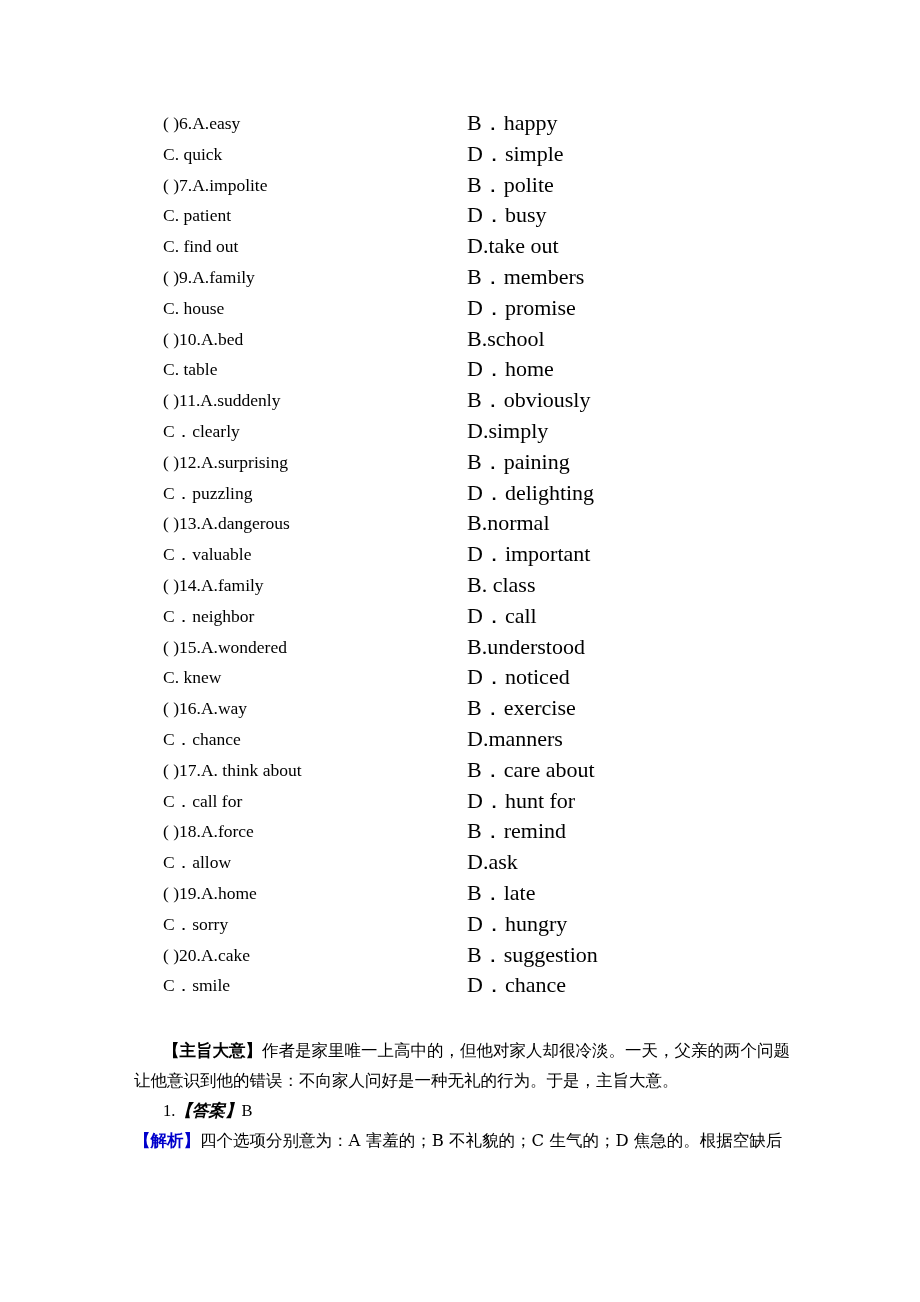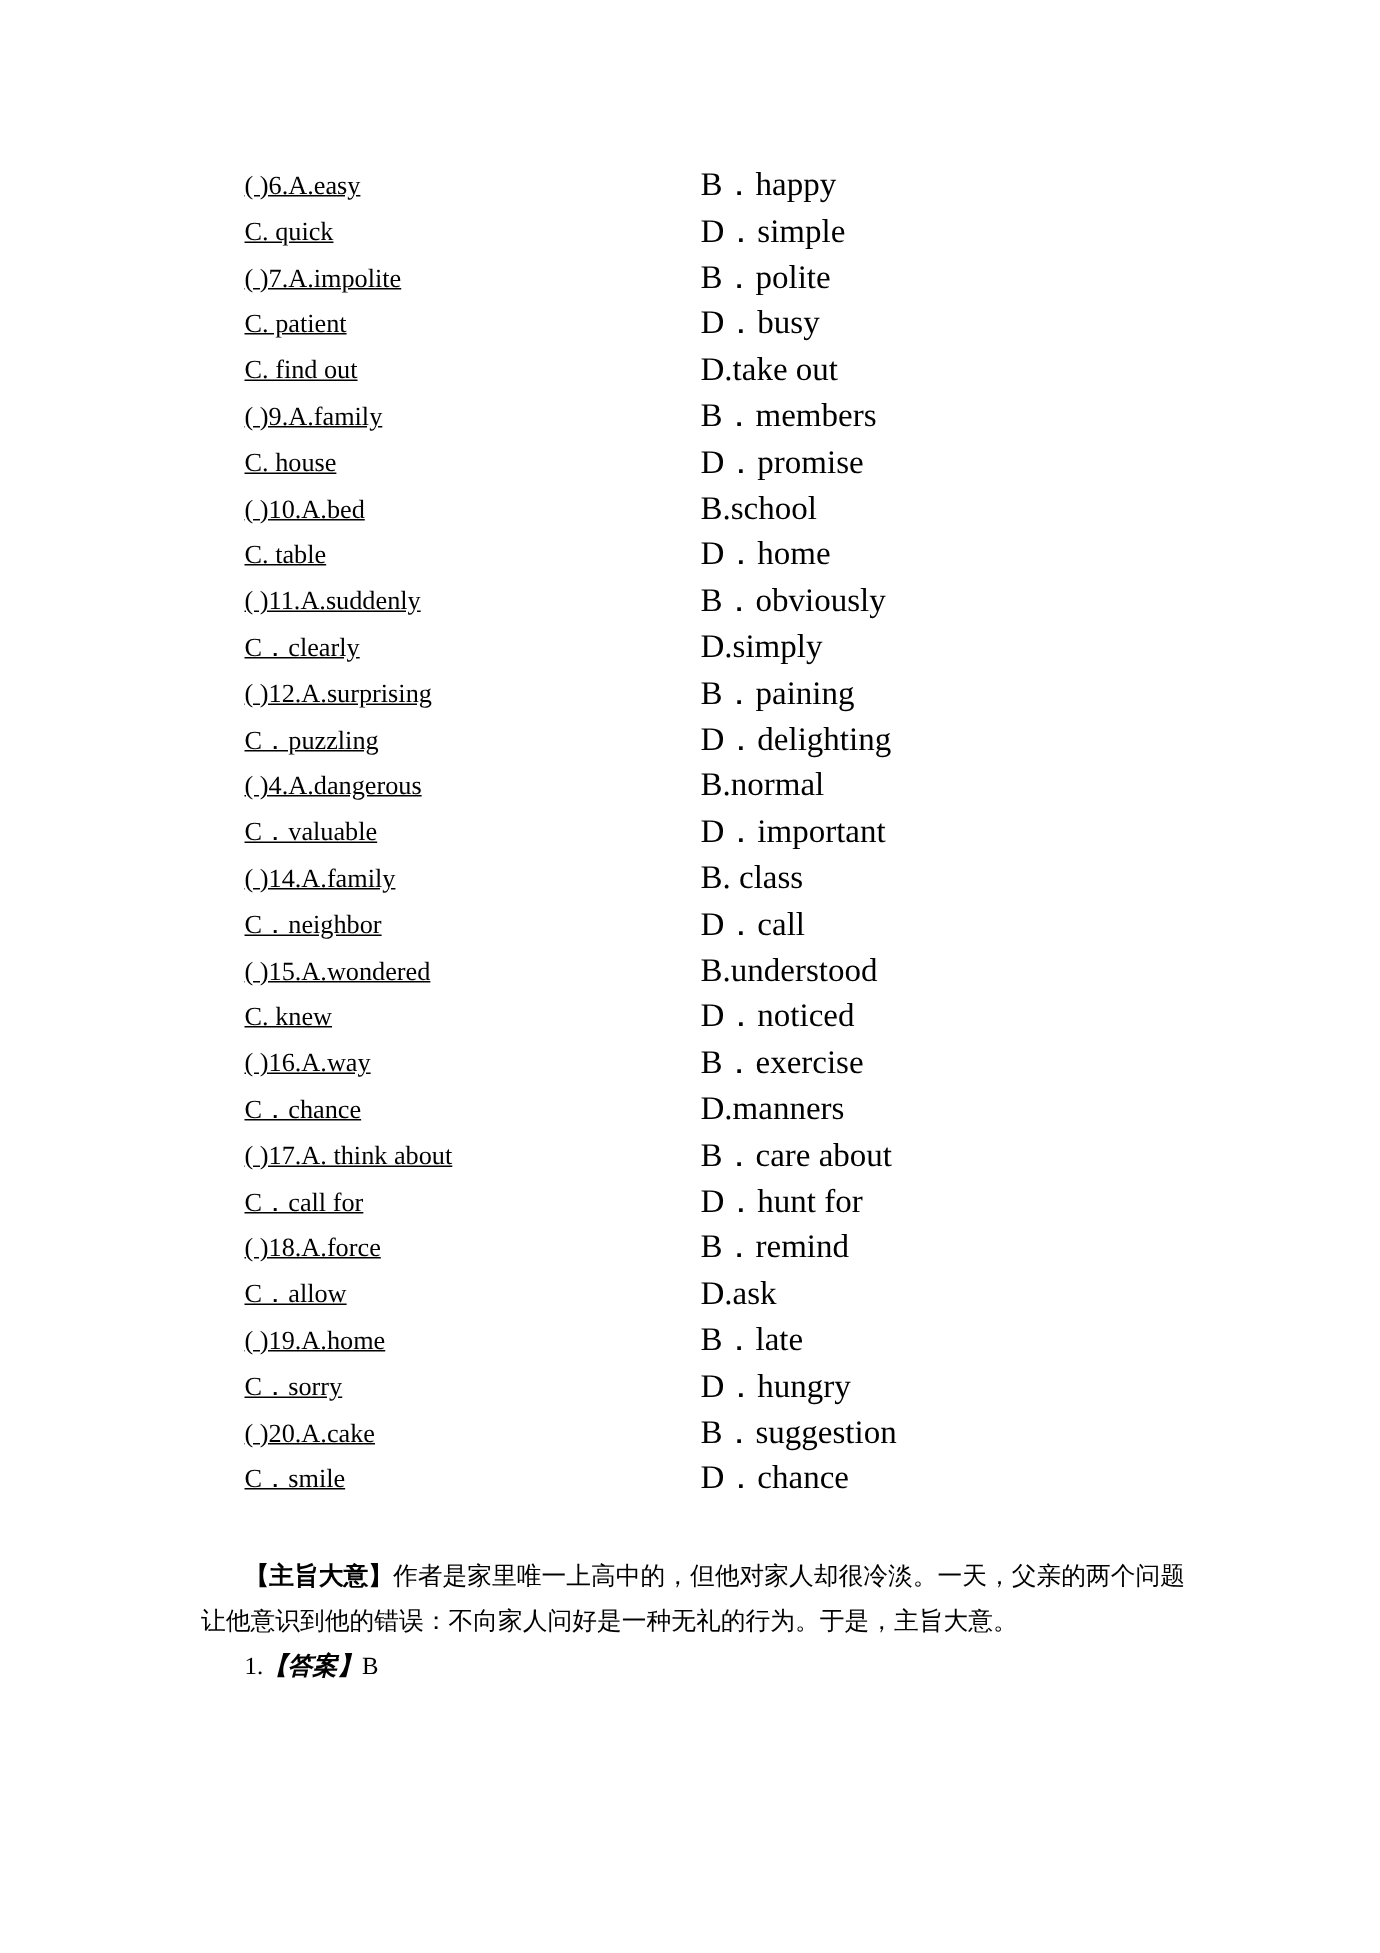--- a/index.html
+++ b/index.html
@@ -27,21 +27,20 @@
     position: relative;
     height: 30.8px;
     line-height: 30.8px;
     white-space: nowrap;
   }
   .col-left {
     position: absolute;
     left: 163px;
     top: 0;
     font-size: 17.5px;
-    text-decoration: underline;
   }
   .col-left.indent {
     left: 163px;
   }
   .col-right {
     position: absolute;
     left: 467px;
     top: 0;
     font-size: 22px;
   }
@@ -136,21 +135,21 @@
     </div>
     <div class="opt-row">
       <span class="col-left indent">(      )12.A.surprising</span>
       <span class="col-right">B．paining</span>
     </div>
     <div class="opt-row">
       <span class="col-left">C．puzzling</span>
       <span class="col-right">D．delighting</span>
     </div>
     <div class="opt-row">
-      <span class="col-left indent">(      )4.A.dangerous</span>
+      <span class="col-left indent">(      )13.A.dangerous</span>
       <span class="col-right">B.normal</span>
     </div>
     <div class="opt-row">
       <span class="col-left">C．valuable</span>
       <span class="col-right">D．important</span>
     </div>
     <div class="opt-row">
       <span class="col-left indent">(      )14.A.family</span>
       <span class="col-right">B. class</span>
     </div>
@@ -219,14 +218,19 @@
   <div class="cn-line">
     <span class="body">让他意识到他的错误：不向家人问好是一种无礼的行为。于是，主旨大意。</span>
   </div>
 
   <div class="cn-line ind">
     <span class="body">
       <span class="en-inline">1.</span><span class="tag-red">【答案】</span><span class="en-inline">B</span>
     </span>
   </div>
 
+  <div class="cn-line">
+    <span class="body">
+      <span class="tag-blue">【解析】</span><span>四个选项分别意为：A 害羞的；B 不礼貌的；C 生气的；D 焦急的。根据空缺后</span>
+    </span>
+  </div>
 
 </div>
 
 </body></html>

